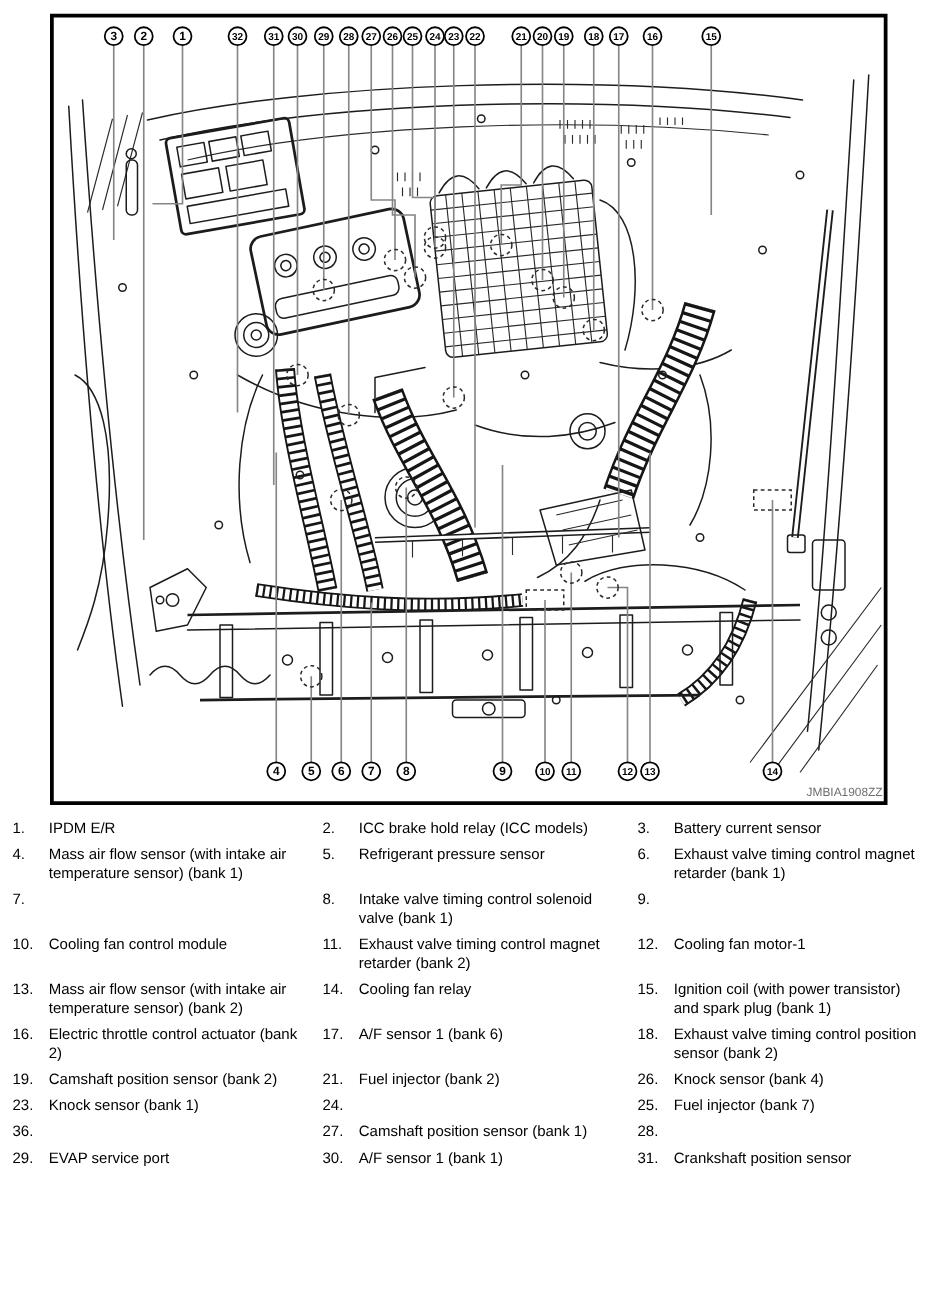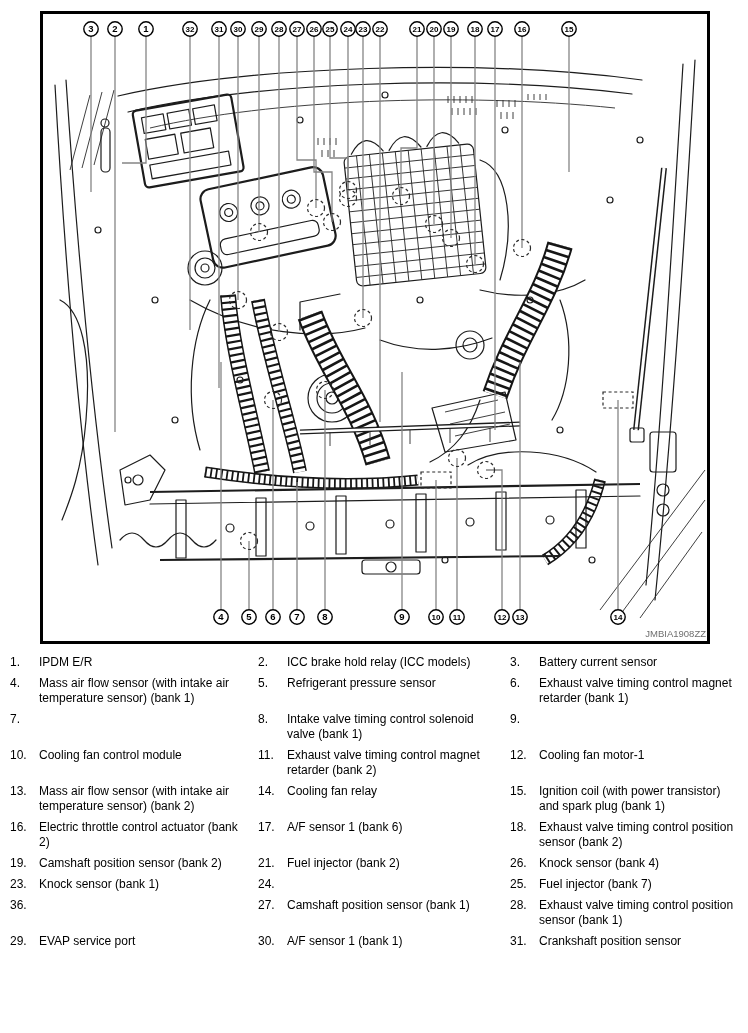--- a/index.html
+++ b/index.html
@@ -485,21 +485,20 @@
       </div>
       <div class="legend-cell">
         <span class="legend-num">36.</span>
       </div>
       <div class="legend-cell">
         <span class="legend-num">27.</span>
         <span class="legend-txt">Camshaft position sensor (bank 1)</span>
       </div>
       <div class="legend-cell">
         <span class="legend-num">28.</span>
-        <span class="legend-txt">Exhaust valve timing control position sensor (bank 1)</span>
       </div>
       <div class="legend-cell">
         <span class="legend-num">29.</span>
         <span class="legend-txt">EVAP service port</span>
       </div>
       <div class="legend-cell">
         <span class="legend-num">30.</span>
         <span class="legend-txt">A/F sensor 1 (bank 1)</span>
       </div>
       <div class="legend-cell">

